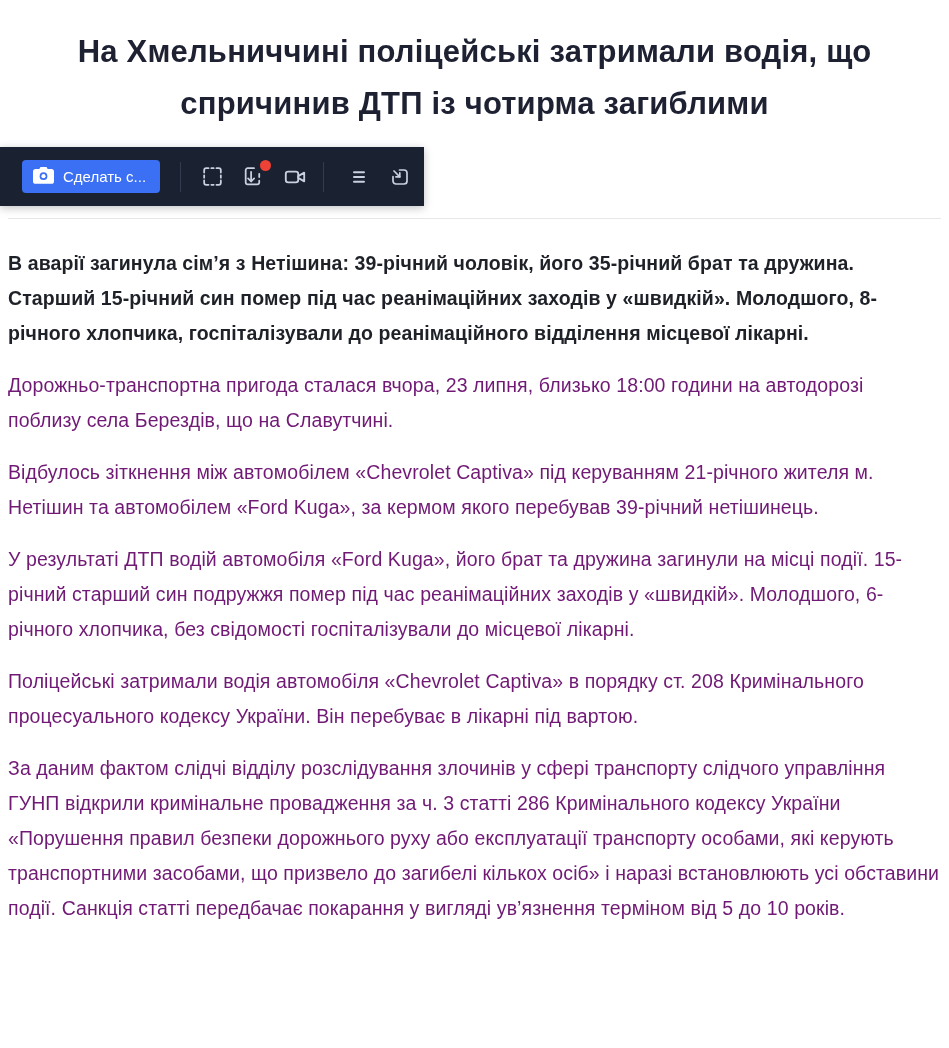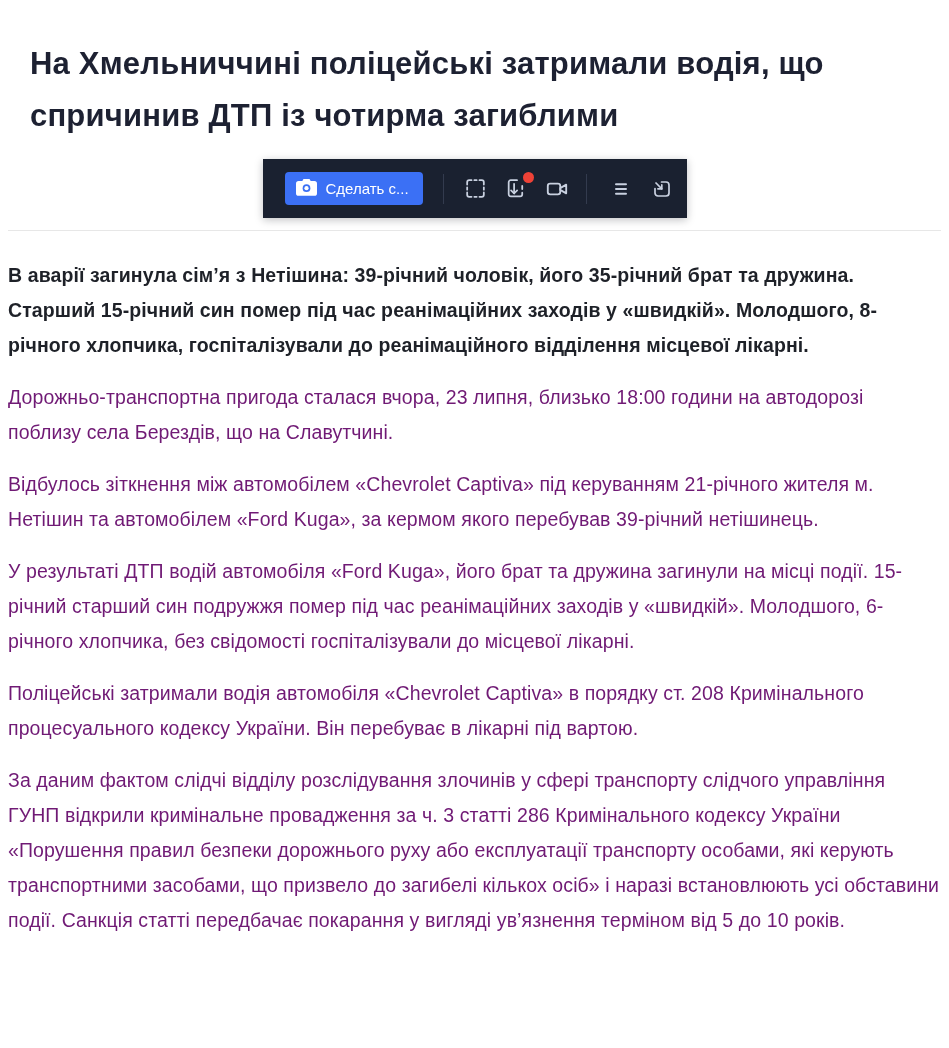--- a/index.html
+++ b/index.html
@@ -3,29 +3,29 @@
 <meta charset="utf-8">
 <style>
   * { box-sizing: border-box; margin: 0; padding: 0; }
   html, body { background: #ffffff; }
   body {
     width: 949px; height: 1048px; overflow: hidden;
     font-family: "Liberation Sans", "DejaVu Sans", sans-serif;
     color: #24252c;
   }
   .page-title {
-    padding: 38px 30px 0;
-    text-align: left;
+    padding: 26px 30px 0;
+    text-align: center;
     font-size: 31px;
     line-height: 1.68;
     font-weight: 700;
     color: #1d2132;
     letter-spacing: 0.2px;
   }
-  .toolbar-wrap { display: flex; justify-content: center; margin-top: 17px; }
+  .toolbar-wrap { display: flex; margin-top: 17px; }
   .toolbar {
     width: 424px; height: 59px;
     background: #1a2130;
     display: flex; align-items: center;
     padding: 0 16px 0 22px;
     box-shadow: 0 2px 8px rgba(10,14,25,.25);
   }
   .capture-btn {
     display: flex; align-items: center; gap: 9px;
     background: #3b70f5; color: #ffffff;

